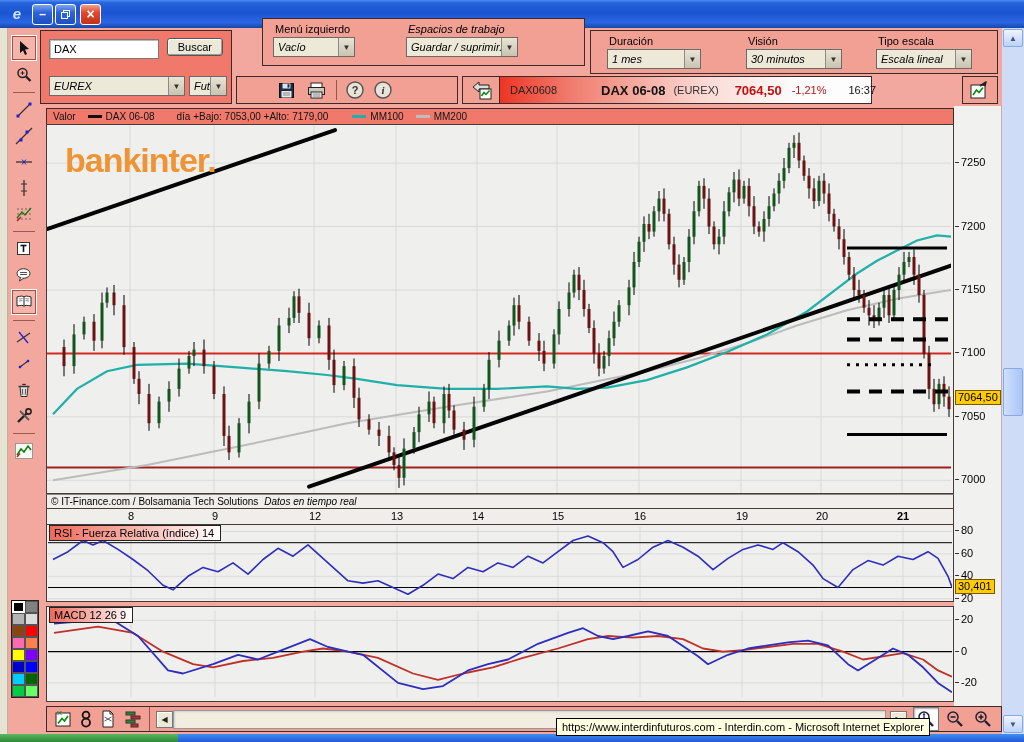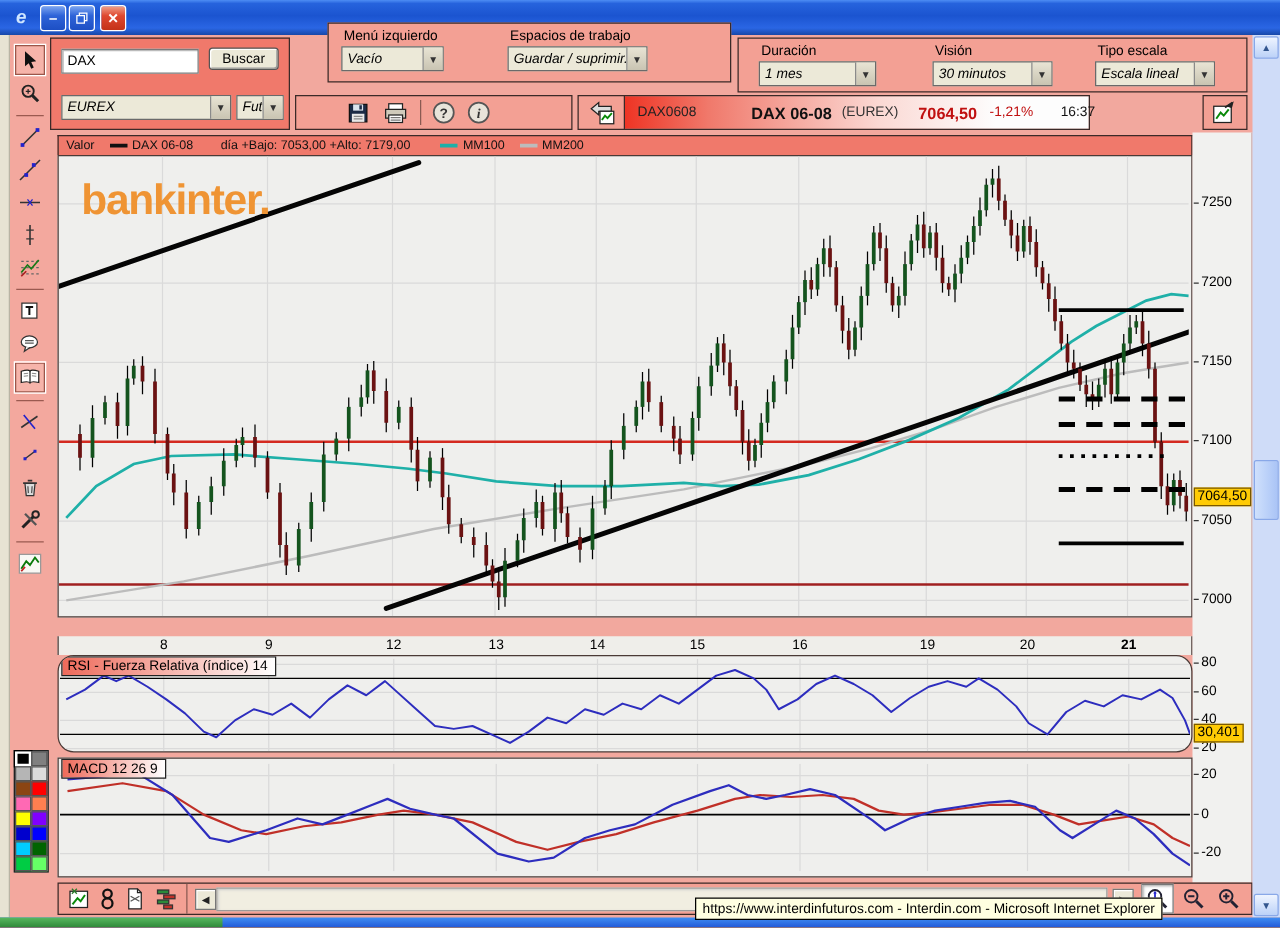--- a/index.html
+++ b/index.html
@@ -248,21 +248,21 @@
         <span class="dd-btn">▼</span>
     </div>
   </div>
 
   <div class="panel" style="left:262px;top:18px;width:323px;height:48px;">
     <span class="lbl" style="position:absolute;left:12px;top:4px;">Menú izquierdo</span>
     <div class="dd" style="position:absolute;left:10px;top:18px;width:82px;">
       <span class="dd-val">Vacío</span>
         <span class="dd-btn">▼</span>
     </div>
-    <span class="lbl" style="position:absolute;left:145px;top:4px;">Espacios de trabajo</span>
+    <span class="lbl" style="position:absolute;left:145px;top:4px;font-style:italic;">Espacios de trabajo</span>
     <div class="dd" style="position:absolute;left:143px;top:18px;width:112px;">
       <span class="dd-val">Guardar / suprimir...</span>
         <span class="dd-btn">▼</span>
     </div>
   </div>
 
   <div class="panel" style="left:590px;top:30px;width:408px;height:44px;">
     <span class="lbl" style="position:absolute;left:18px;top:4px;">Duración</span>
     <div class="dd" style="position:absolute;left:16px;top:18px;width:94px;">
       <span class="dd-val">1 mes</span>
@@ -657,20 +657,24 @@
         <line x1="800" y1="123.1" x2="900" y2="123.1" stroke="#000" stroke-width="3"></line>
         <line x1="800" y1="194.2" x2="904" y2="194.2" stroke="#000" stroke-width="4" stroke-dasharray="13 9"></line>
         <line x1="800" y1="214.5" x2="904" y2="214.5" stroke="#000" stroke-width="4" stroke-dasharray="13 9"></line>
         <line x1="800" y1="239.8" x2="884" y2="239.8" stroke="#000" stroke-width="3" stroke-dasharray="3 6"></line>
         <line x1="800" y1="266.5" x2="904" y2="266.5" stroke="#000" stroke-width="4" stroke-dasharray="13 9"></line>
         <line x1="800" y1="309.6" x2="900" y2="309.6" stroke="#000" stroke-width="3"></line>
       </svg>
     <div class="watermark">bankinter.</div>
   </div>
 
+  <div class="copyright">
+    <span>© IT-Finance.com / Bolsamania Tech Solutions</span>
+    <span class="rt">Datos en tiempo real</span>
+  </div>
   <div class="xaxis">
       <span class="xlab" style="left: 84px;">8</span>
       <span class="xlab" style="left: 168px;">9</span>
       <span class="xlab" style="left: 268px;">12</span>
       <span class="xlab" style="left: 350px;">13</span>
       <span class="xlab" style="left: 431px;">14</span>
       <span class="xlab" style="left: 511px;">15</span>
       <span class="xlab" style="left: 593px;">16</span>
       <span class="xlab" style="left: 695px;">19</span>
       <span class="xlab" style="left: 775px;">20</span>
@@ -688,21 +692,21 @@
       <div class="axlab" style="top: 418.485px;">80</div>
       <div class="axlab" style="top: 440.909px;">60</div>
       <div class="axlab" style="top: 463.333px;">40</div>
       <div class="axlab" style="top: 485.758px;">20</div>
       <div class="badge" style="top: 473.096px;">30,401</div>
       <div class="axlab" style="top: 507.382px;">20</div>
       <div class="axlab" style="top: 538.655px;">0</div>
       <div class="axlab" style="top: 569.927px;">-20</div>
     </div>
 
-  <div class="ind-panel" style="top:524px;height:78px;border-radius:13px;">
+  <div class="ind-panel" style="top:524px;height:78px;">
     <div class="ind-tab">RSI - Fuerza Relativa (índice) 14</div>
     <svg width="904" height="74" viewBox="0 0 904 74" style="position:absolute;left:1px;top:2px;">
         <line x1="83" y1="0" x2="83" y2="74" stroke="#dadada"></line>
         <line x1="167" y1="0" x2="167" y2="74" stroke="#dadada"></line>
         <line x1="267" y1="0" x2="267" y2="74" stroke="#dadada"></line>
         <line x1="349" y1="0" x2="349" y2="74" stroke="#dadada"></line>
         <line x1="430" y1="0" x2="430" y2="74" stroke="#dadada"></line>
         <line x1="510" y1="0" x2="510" y2="74" stroke="#dadada"></line>
         <line x1="592" y1="0" x2="592" y2="74" stroke="#dadada"></line>
         <line x1="694" y1="0" x2="694" y2="74" stroke="#dadada"></line>

